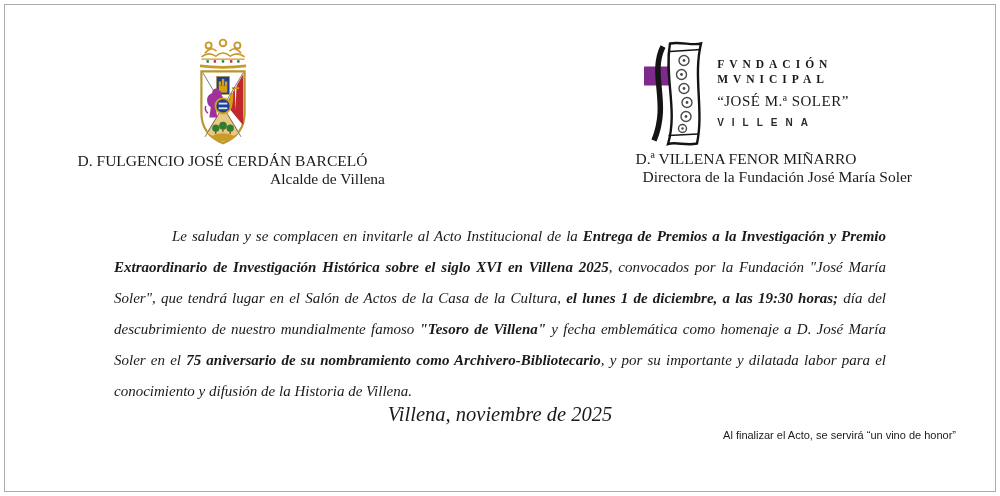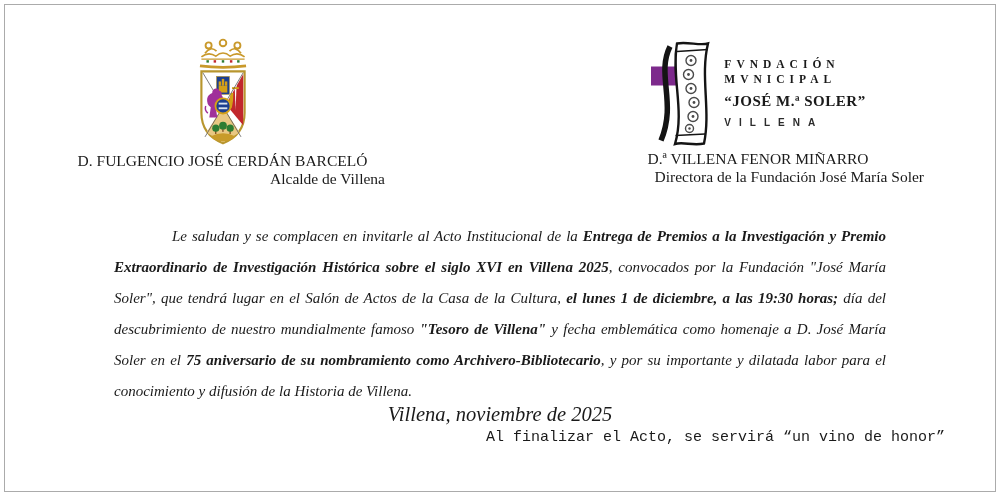--- a/index.html
+++ b/index.html
@@ -3,42 +3,42 @@
 <meta charset="utf-8">
 <style>
   html,body{margin:0;padding:0;background:#fff;}
   .page{position:relative;width:1000px;height:496px;background:#fff;overflow:hidden;
         font-family:"Liberation Serif",serif;color:#1a1a1a;}
   .sheet-border{position:absolute;left:4px;top:4px;right:4px;bottom:4px;
         border:1px solid #ababab;pointer-events:none;}
 
   
   .header-left{position:absolute;left:60px;top:38px;width:325px;text-align:center;}
-  .header-right{position:absolute;left:592px;top:40px;width:332px;text-align:center;}
+  .header-right{position:absolute;left:580px;top:40px;width:332px;text-align:center;}
   .coa-svg{display:block;margin:0 auto 7px auto;}
   .sig-name{font-size:15.5px;line-height:18px;white-space:nowrap;}
   .sig-title{font-size:15.5px;line-height:18px;white-space:nowrap;text-align:right;}
 
   .logo-row{display:flex;justify-content:center;align-items:center;gap:8px;height:106px;margin-bottom:4px;}
   .logo-text{text-align:left;}
   .fnd-line{font-weight:bold;font-size:11.5px;line-height:15px;letter-spacing:5px;white-space:nowrap;}
-  .soler-line{font-weight:bold;font-size:15px;line-height:16px;letter-spacing:0.5px;margin-top:6px;white-space:nowrap;}
+  .soler-line{font-weight:normal;font-size:15px;line-height:16px;letter-spacing:0.5px;margin-top:6px;white-space:nowrap;}
   .villena-line{font-family:"Liberation Sans",sans-serif;font-size:10px;line-height:12px;
         letter-spacing:8px;margin-top:8px;color:#2b2b2b;white-space:nowrap;font-weight:bold;}
 
   
   .main-paragraph{position:absolute;left:114px;top:206px;width:772px;
         font-style:italic;font-size:15px;line-height:31px;text-align:justify;
         text-indent:58px;}
   .main-paragraph b{font-weight:bold;}
 
   .date-line{position:absolute;left:0;top:403px;width:100%;text-align:center;
         font-style:italic;font-size:20.5px;}
-  .footer-note{position:absolute;right:55px;top:429px;
-        font-family:Liberation Mono, monospace;font-size:15px;}
+  .footer-note{position:absolute;right:44px;top:429px;
+        font-family:Liberation Sans, sans-serif;font-size:11px;}
 </style>
 </head>
 <body>
 
 <div class="page">
   <div class="sheet-border"></div>
 
   <div class="header-left">
     <svg class="coa-svg" width="72" height="107" viewBox="0 0 100 148" aria-hidden="true">
 

